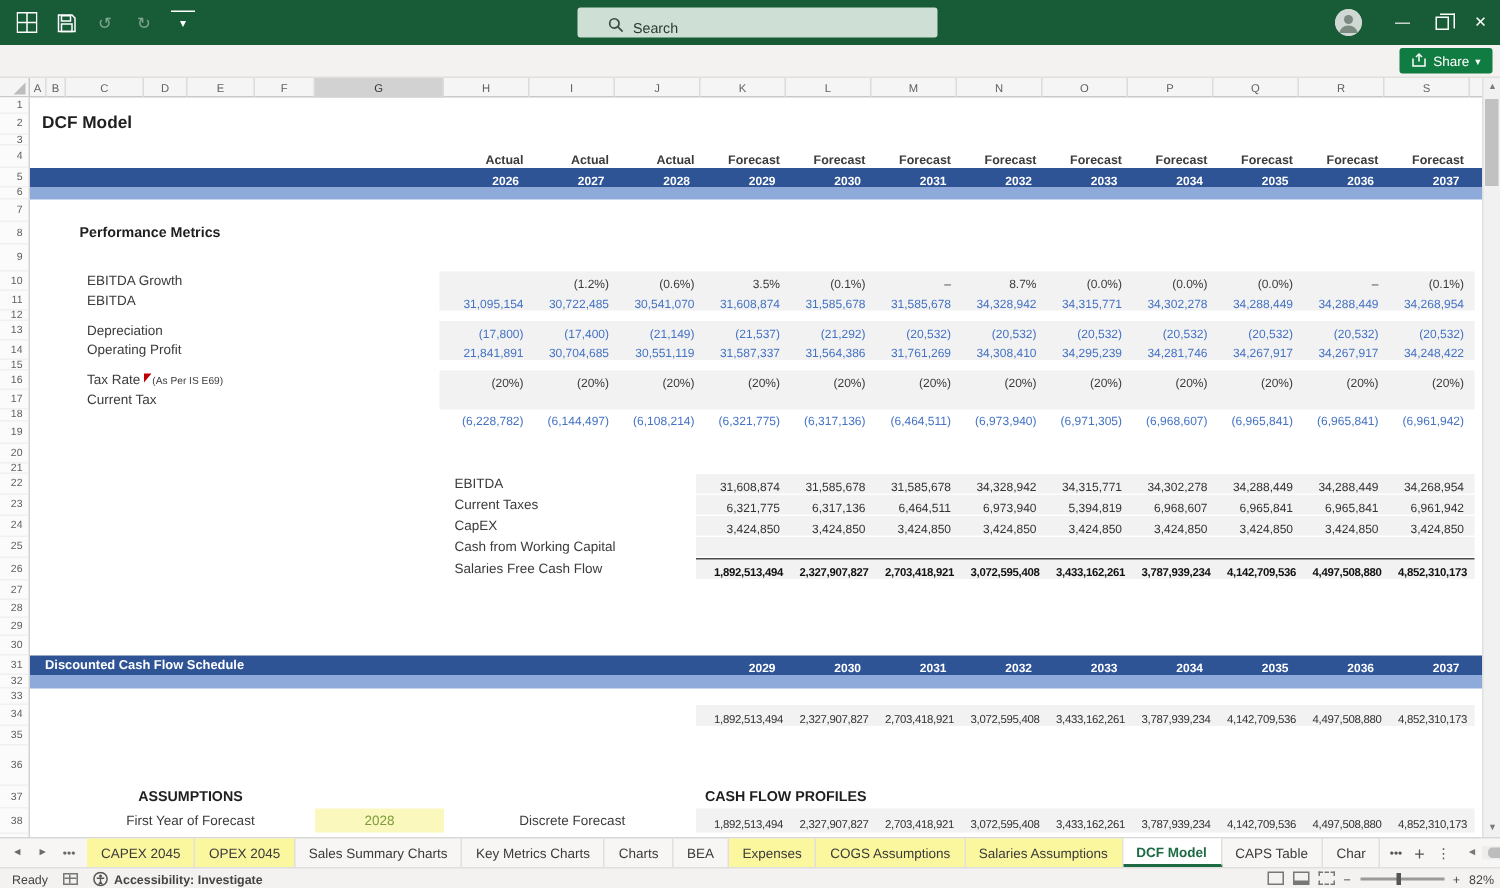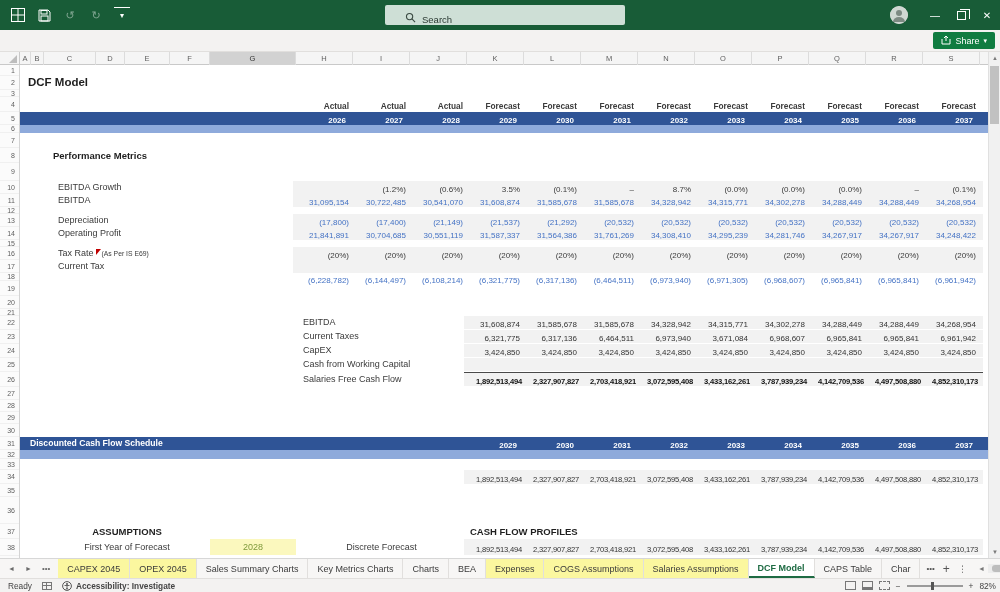--- a/index.html
+++ b/index.html
@@ -372,21 +372,21 @@
         <span class="cell">34,288,449</span>
         <span class="cell">34,288,449</span>
         <span class="cell">34,268,954</span>
       </div>
     <div class="slabel" style="top:278px;left:303px">Current Taxes</div>
     <div class="cells cols9 c-black" style="top:278px">
         <span class="cell">6,321,775</span>
         <span class="cell">6,317,136</span>
         <span class="cell">6,464,511</span>
         <span class="cell">6,973,940</span>
-        <span class="cell">3,671,084</span>
+        <span class="cell">5,394,819</span>
         <span class="cell">6,968,607</span>
         <span class="cell">6,965,841</span>
         <span class="cell">6,965,841</span>
         <span class="cell">6,961,942</span>
       </div>
     <div class="slabel" style="top:292px;left:303px">CapEX</div>
     <div class="cells cols9 c-black" style="top:292px">
         <span class="cell">3,424,850</span>
         <span class="cell">3,424,850</span>
         <span class="cell">3,424,850</span>

